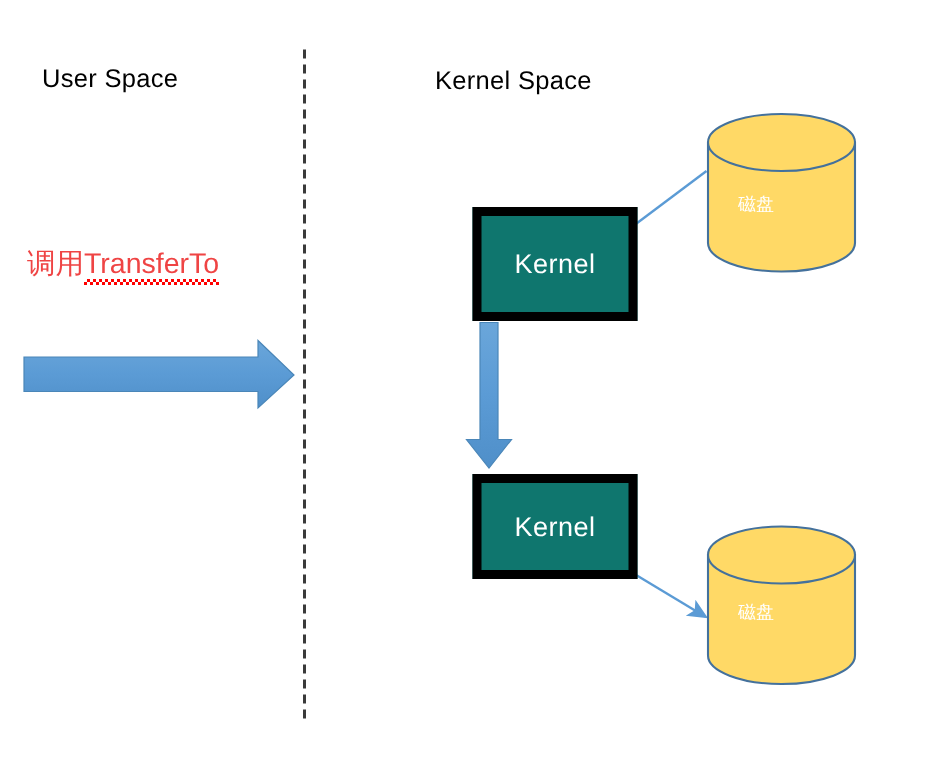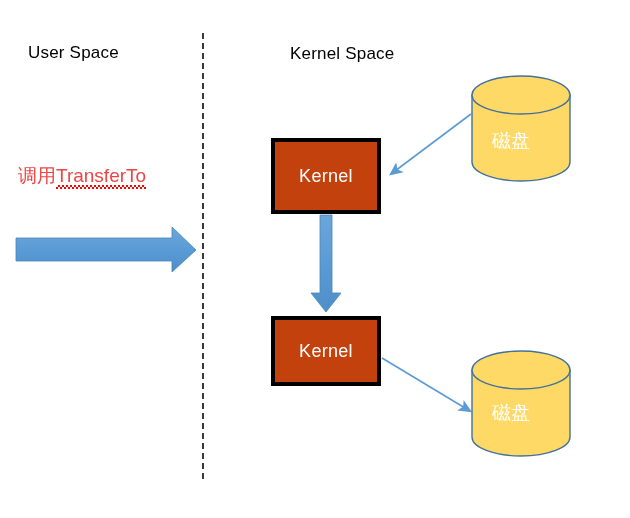--- a/index.html
+++ b/index.html
@@ -68,39 +68,40 @@
   .svg-layer {
     position: absolute;
     left: 0;
     top: 0;
     width: 630px;
     height: 518px;
   }
 
   .kbox {
     position: absolute;
-    background: #c2410c;
-    border: 4px solid #000000;
+    background: #0f766e;
+    border: 6px solid #000000;
     box-sizing: border-box;
     display: flex;
     align-items: center;
     justify-content: center;
+    margin-left: 44px;
   }
   .kbox span {
     color: #ffffff;
     font-size: 18px;
     letter-spacing: 0.3px;
   }
   #kernel-box-top    { left: 271px; top: 138px; width: 110px; height: 76px; }
   #kernel-box-bottom { left: 271px; top: 316px; width: 110px; height: 70px; }
 
   .disk-label {
     position: absolute;
     color: #ffffff;
-    font-size: 19px;
+    font-size: 12px;
     font-family: "DejaVu Sans", "Liberation Sans", sans-serif;
     white-space: nowrap;
   }
   #disk-label-top    { left: 492px; top: 128px; }
   #disk-label-bottom { left: 492px; top: 400px; }
 </style>
 </head>
 <body>
 
 <div id="canvas">

